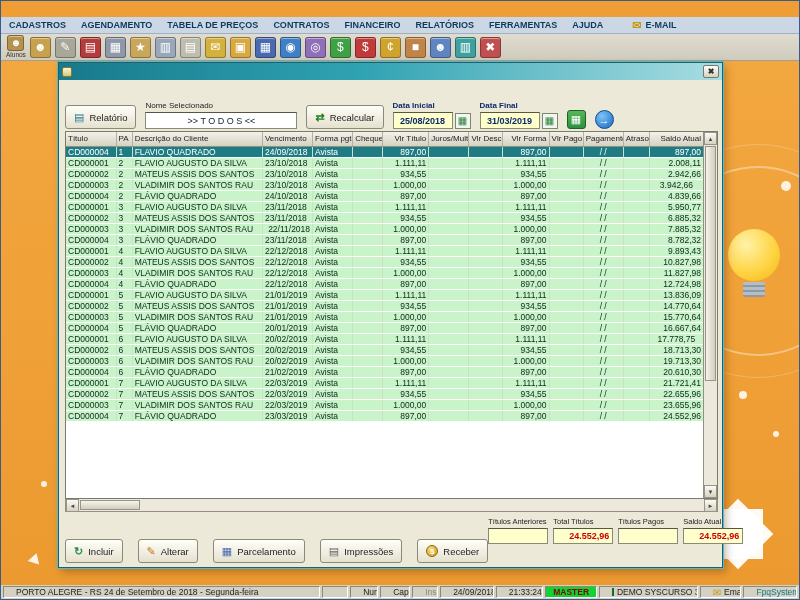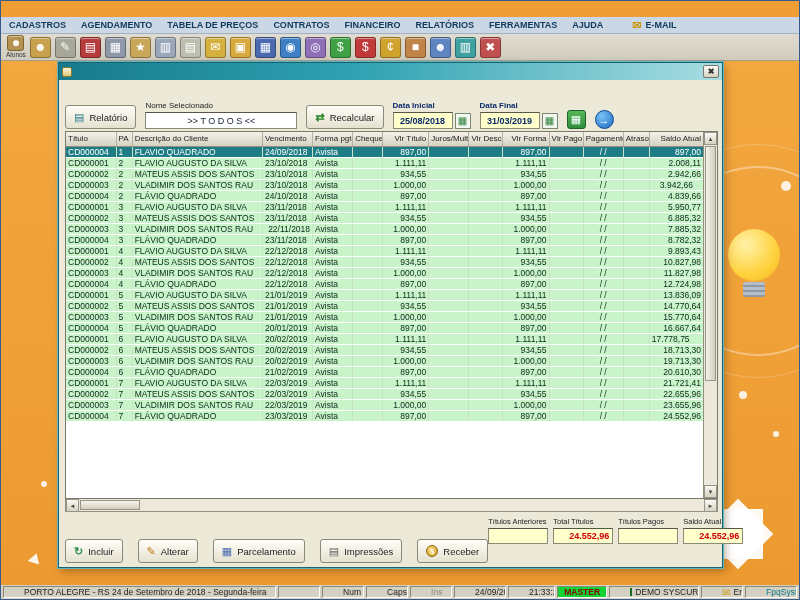--- a/index.html
+++ b/index.html
@@ -80,21 +80,21 @@
   .actionbtns{display:flex;align-items:flex-end;gap:15px;padding-bottom:2px}
   .totals{margin-left:auto;display:flex;gap:5px;align-items:flex-start;padding-top:2px}
   .totals .stack{width:60px}
   .totals .lbl{font-size:7.5px}
   .totals .field{height:16px;justify-content:flex-end;padding-right:3px}
   .red{color:#cc0000;font-weight:bold}
   .coin{width:12px;height:12px;border-radius:50%;background:radial-gradient(circle at 35% 30%,#f8d878,#d09a18);border:1px solid #8a6410;color:#fff;font-size:8px;display:flex;align-items:center;justify-content:center;font-weight:bold}
 
   
   .statusbar{position:absolute;left:0;right:0;bottom:0;height:14px;background:#d4d0c2;display:flex;font-size:8.5px;color:#222;gap:2px;padding:1px 2px;align-items:stretch}
-  .scell{border:1px solid;border-color:#8a8a78 #fff #fff #8a8a78;display:flex;align-items:center;padding:0 20px;background:#d4d0c2;white-space:nowrap;overflow:hidden;gap:3px}
+  .scell{border:1px solid;border-color:#8a8a78 #fff #fff #8a8a78;display:flex;align-items:center;padding:0 12px;background:#d4d0c2;white-space:nowrap;overflow:hidden;gap:3px}
   .scell.spacer{flex:1}
   .scell.master{background:#12d234;color:#8a0000;font-weight:bold;justify-content:center}
   .scell.gray{color:#8a8a7a}
   .scell.brand{color:#0a7a8a;font-weight:normal}
   .sicon-green{width:8px;height:8px;background:#2f9f3f;border:1px solid #1a6a28}
   .sicon-mail{color:#c89a10;font-size:10px}
 </style>
 </head>
 <body>
 
@@ -556,21 +556,21 @@
               <td style="text-align: left;">20/02/2019</td>
               <td style="text-align: left;">Avista</td>
               <td style="text-align: left;"></td>
               <td style="text-align: right;">1.111,11</td>
               <td style="text-align: right;"></td>
               <td style="text-align: right;"></td>
               <td style="text-align: right;">1.111,11</td>
               <td style="text-align: right;"></td>
               <td style="text-align: center;">/ /</td>
               <td style="text-align: right;"></td>
-              <td style="text-align: left;">17.778,75</td>
+              <td style="text-align: center;">17.778,75</td>
             </tr>
             <tr class="row">
               <td style="text-align: left;">CD000002</td>
               <td style="text-align: left;">6</td>
               <td style="text-align: left;">MATEUS ASSIS DOS SANTOS</td>
               <td style="text-align: left;">20/02/2019</td>
               <td style="text-align: left;">Avista</td>
               <td style="text-align: left;"></td>
               <td style="text-align: right;">934,55</td>
               <td style="text-align: right;"></td>

